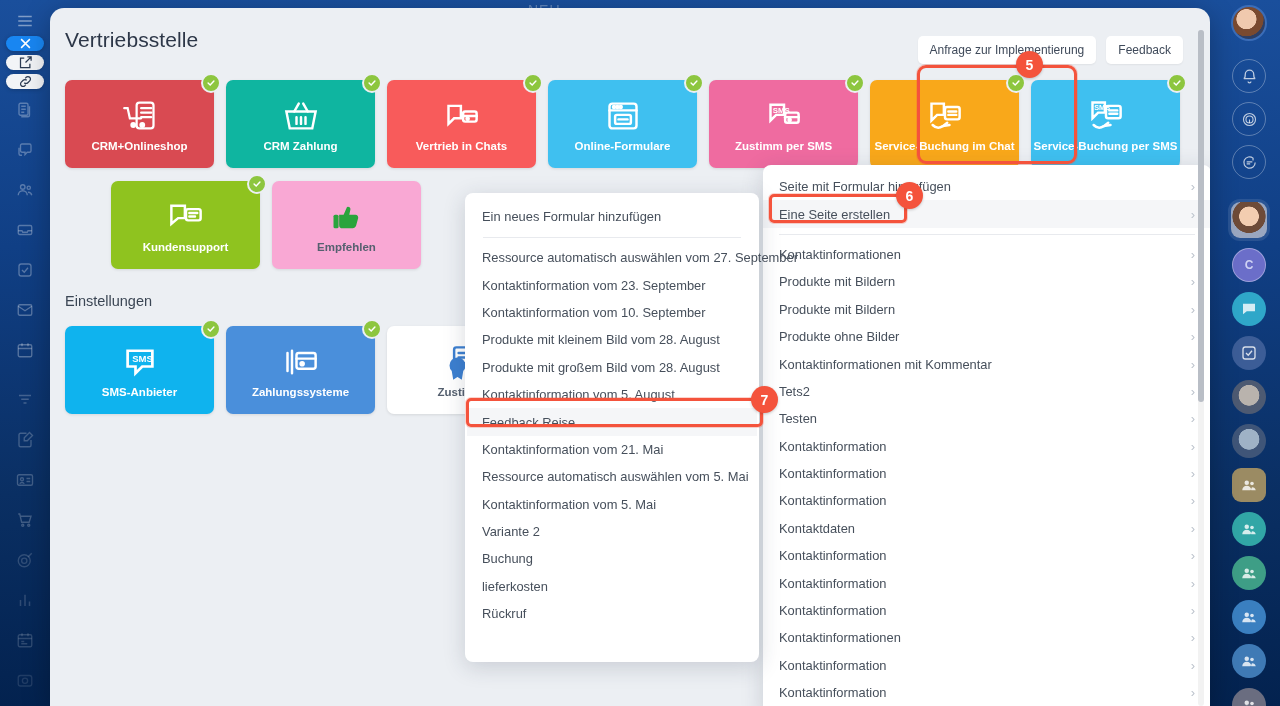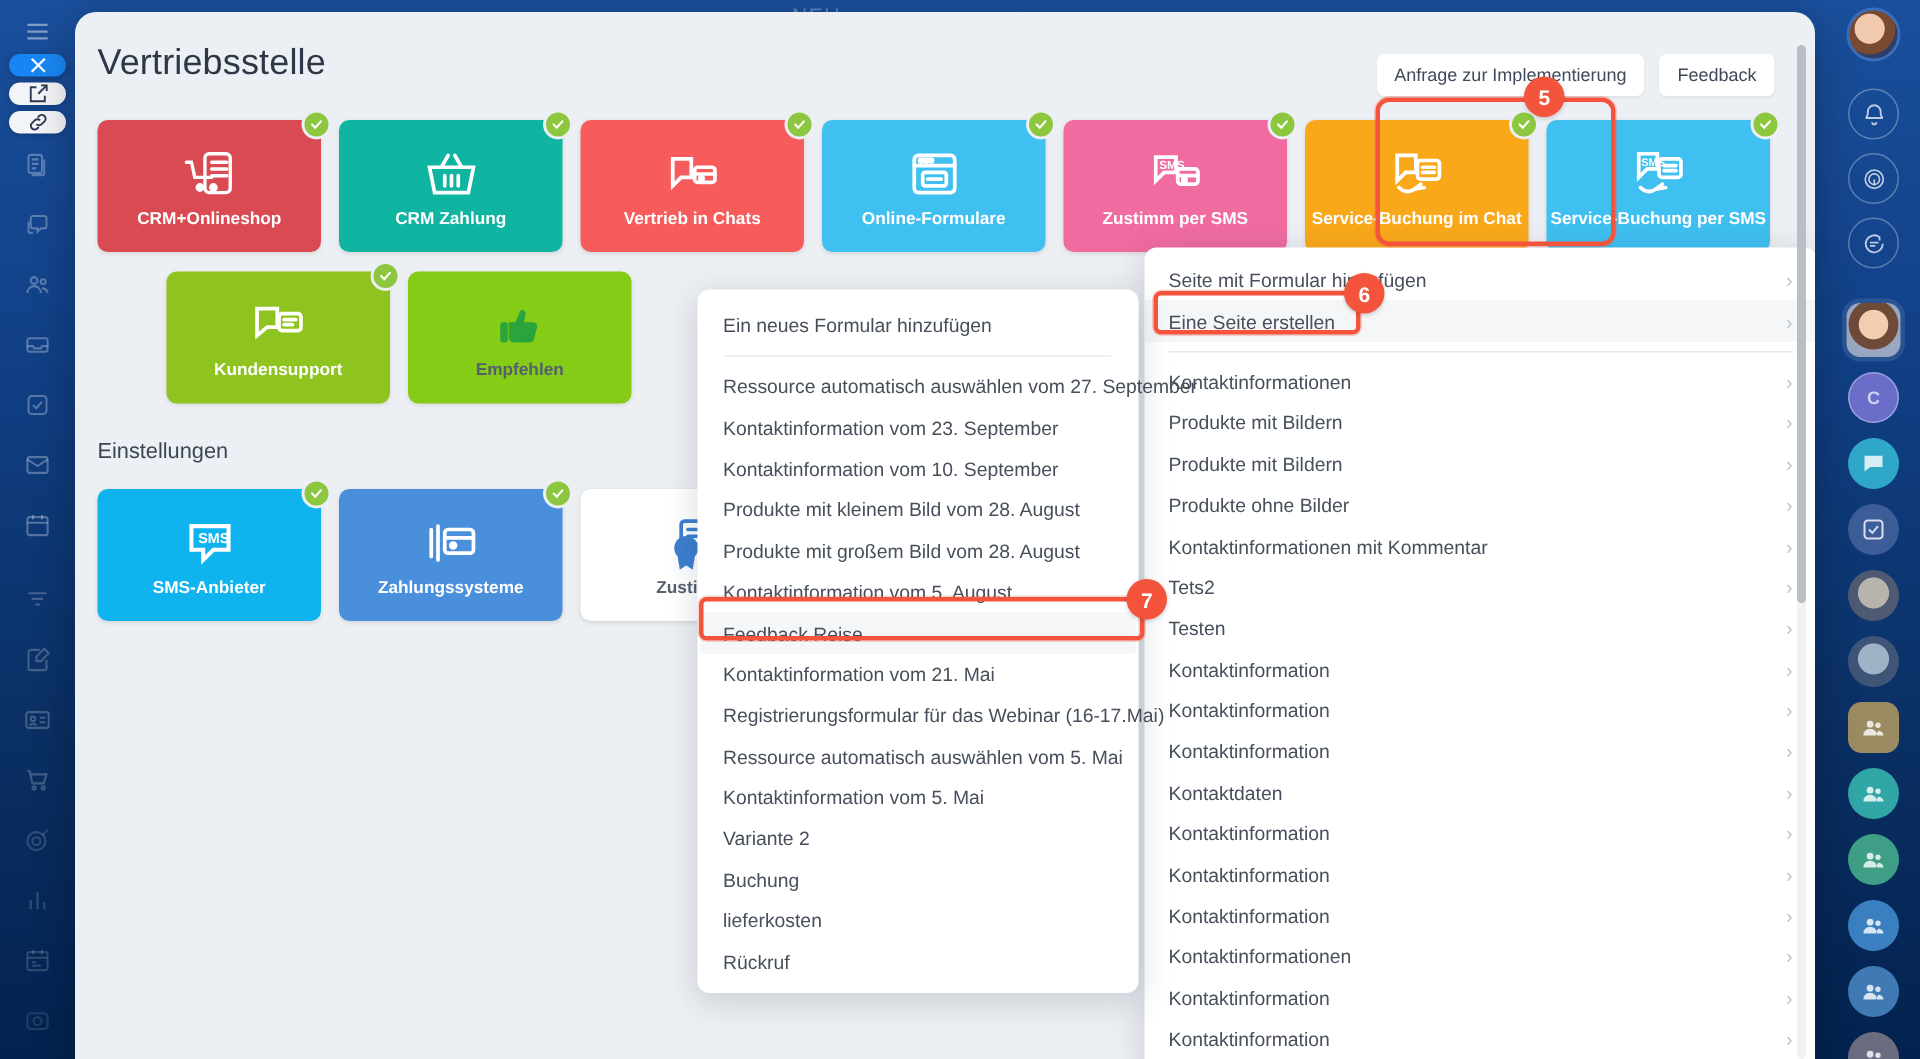--- a/index.html
+++ b/index.html
@@ -74,21 +74,21 @@
 
   
   #modal {
     position: absolute; left: 50px; top: 8px; width: 1160px; height: 698px;
     background: #eceff3; border-radius: 14px 14px 0 0;
     box-shadow: 0 6px 28px rgba(0,0,0,.28);
     overflow: hidden; z-index: 10;
   }
   #modal-title {
     position: absolute; left: 15px; top: 20px;
-    font-size: 24px; color: #2d3748; letter-spacing: .1px;
+    font-size: 21px; color: #2d3748; letter-spacing: .1px;
   }
   #top-actions { position: absolute; right: 27px; top: 28px; display: flex; gap: 10px; }
   .top-btn {
     background: #fff; border: none; border-radius: 5px;
     padding: 7px 12px; font-size: 12px; color: #3f4a5a;
     font-family: "Liberation Sans", sans-serif; cursor: pointer;
     box-shadow: 0 1px 2px rgba(0,0,0,.06);
   }
 
   
@@ -509,21 +509,21 @@
             <path d="M19 12.5h7M19 15.5h5"></path>
           </svg>
         </div>
         <div class="t-lbl">Kundensupport</div>
         <div class="check">
           <svg viewBox="0 0 24 24" fill="none" stroke="currentColor" stroke-width="3.4" stroke-linecap="round">
             <path d="M5 12l5 5L19 7"></path>
           </svg>
         </div>
       </div>
-      <div class="tile white" style="background: #84cc16;">
+      <div class="tile white" style="background: #f9a8d4;">
         <div class="t-ico" style="color: rgb(42, 164, 60);">
           <svg viewBox="0 0 32 32" fill="currentColor">
             <path d="M9 14h4l3-7a2.2 2.2 0 013 2.6L18 14h5.5a2.5 2.5 0 012.4 3.1l-1.9 7A3 3 0 0121 26h-9a3 3 0 01-3-3z"></path>
             <rect x="4" y="14" width="4.5" height="12" rx="1.4"></rect>
           </svg>
         </div>
         <div class="t-lbl">Empfehlen</div>
       </div>
     </div>
   <div id="section-label">Einstellungen</div>
@@ -680,23 +680,20 @@
         <div class="m-item">
           <span>Kontaktinformation vom 5. August</span>
         </div>
         <div class="m-item sel">
           <span>Feedback Reise</span>
         </div>
         <div class="m-item">
           <span>Kontaktinformation vom 21. Mai</span>
         </div>
         <div class="m-item">
-          <span>Registrierungsformular für das Webinar (16-17.Mai)</span>
-        </div>
-        <div class="m-item">
           <span>Ressource automatisch auswählen vom 5. Mai</span>
         </div>
         <div class="m-item">
           <span>Kontaktinformation vom 5. Mai</span>
         </div>
         <div class="m-item">
           <span>Variante 2</span>
         </div>
         <div class="m-item">
           <span>Buchung</span>

